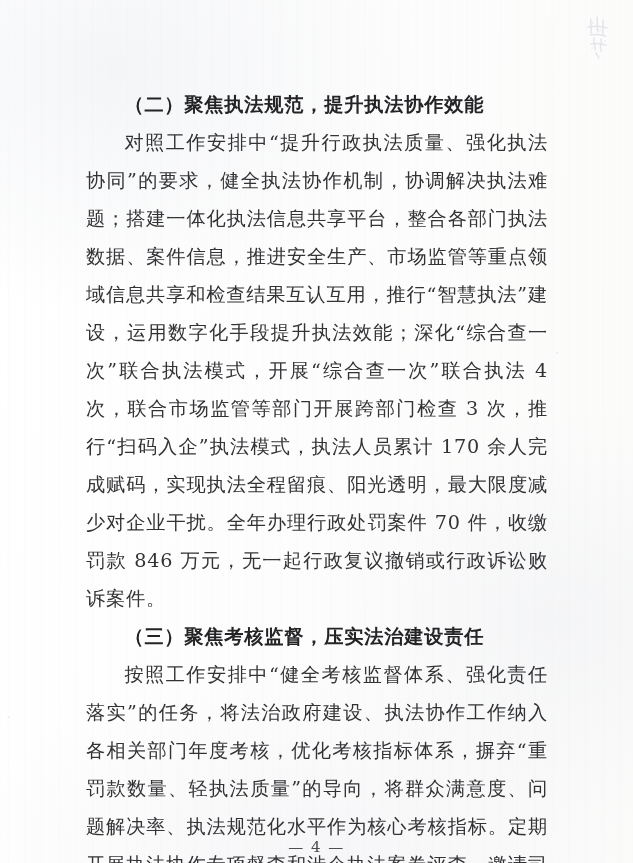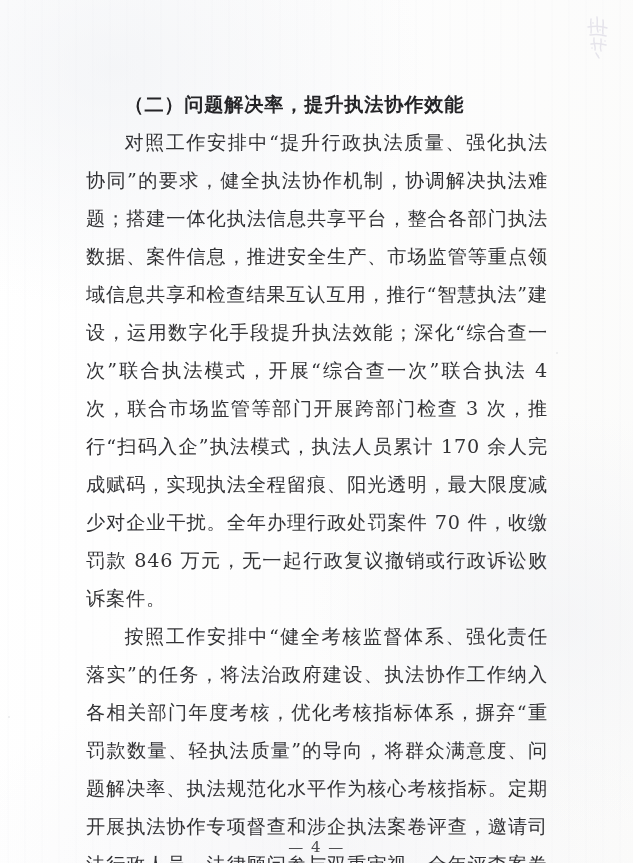--- a/index.html
+++ b/index.html
@@ -151,24 +151,25 @@
 
   <div class="speck" style="left:8px;  top:716px; width:2px; height:2px;"></div>
   <div class="speck" style="left:296px; top:855px; width:2px; height:2px;"></div>
   <div class="speck" style="left:556px; top:352px; width:2px; height:2px;"></div>
   <div class="speck" style="left:470px; top:530px; width:2px; height:2px;"></div>
 
   <div class="content">
     <div class="text-block">
 
 
-      <p class="heading">（二）问题解决率，提升执法协作效能</p>
+      <p class="heading">（二）聚焦执法规范，提升执法协作效能</p>
 
       <p>对照工作安排中“提升行政执法质量、强化执法协同”的要求，健全执法协作机制，协调解决执法难题；搭建一体化执法信息共享平台，整合各部门执法数据、案件信息，推进安全生产、市场监管等重点领域信息共享和检查结果互认互用，推行“智慧执法”建设，运用数字化手段提升执法效能；深化“综合查一次”联合执法模式，开展“综合查一次”联合执法 4 次，联合市场监管等部门开展跨部门检查 3 次，推行“扫码入企”执法模式，执法人员累计 170 余人完成赋码，实现执法全程留痕、阳光透明，最大限度减少对企业干扰。全年办理行政处罚案件 70 件，收缴罚款 846 万元，无一起行政复议撤销或行政诉讼败诉案件。</p>
 
+      <p class="heading">（三）聚焦考核监督，压实法治建设责任</p>
 
       <p>按照工作安排中“健全考核监督体系、强化责任落实”的任务，将法治政府建设、执法协作工作纳入各相关部门年度考核，优化考核指标体系，摒弃“重罚款数量、轻执法质量”的导向，将群众满意度、问题解决率、执法规范化水平作为核心考核指标。定期开展执法协作专项督查和涉企执法案卷评查，邀请司法行政人员、法律顾问参与双重审视。全年评查案卷 45 卷，整改反馈意见 21 条，实现重点领域全覆盖，执法公信力进</p>
 
     </div>
 
     <div class="page-number">— 4 —</div>
   </div>
 
 </div>
 

